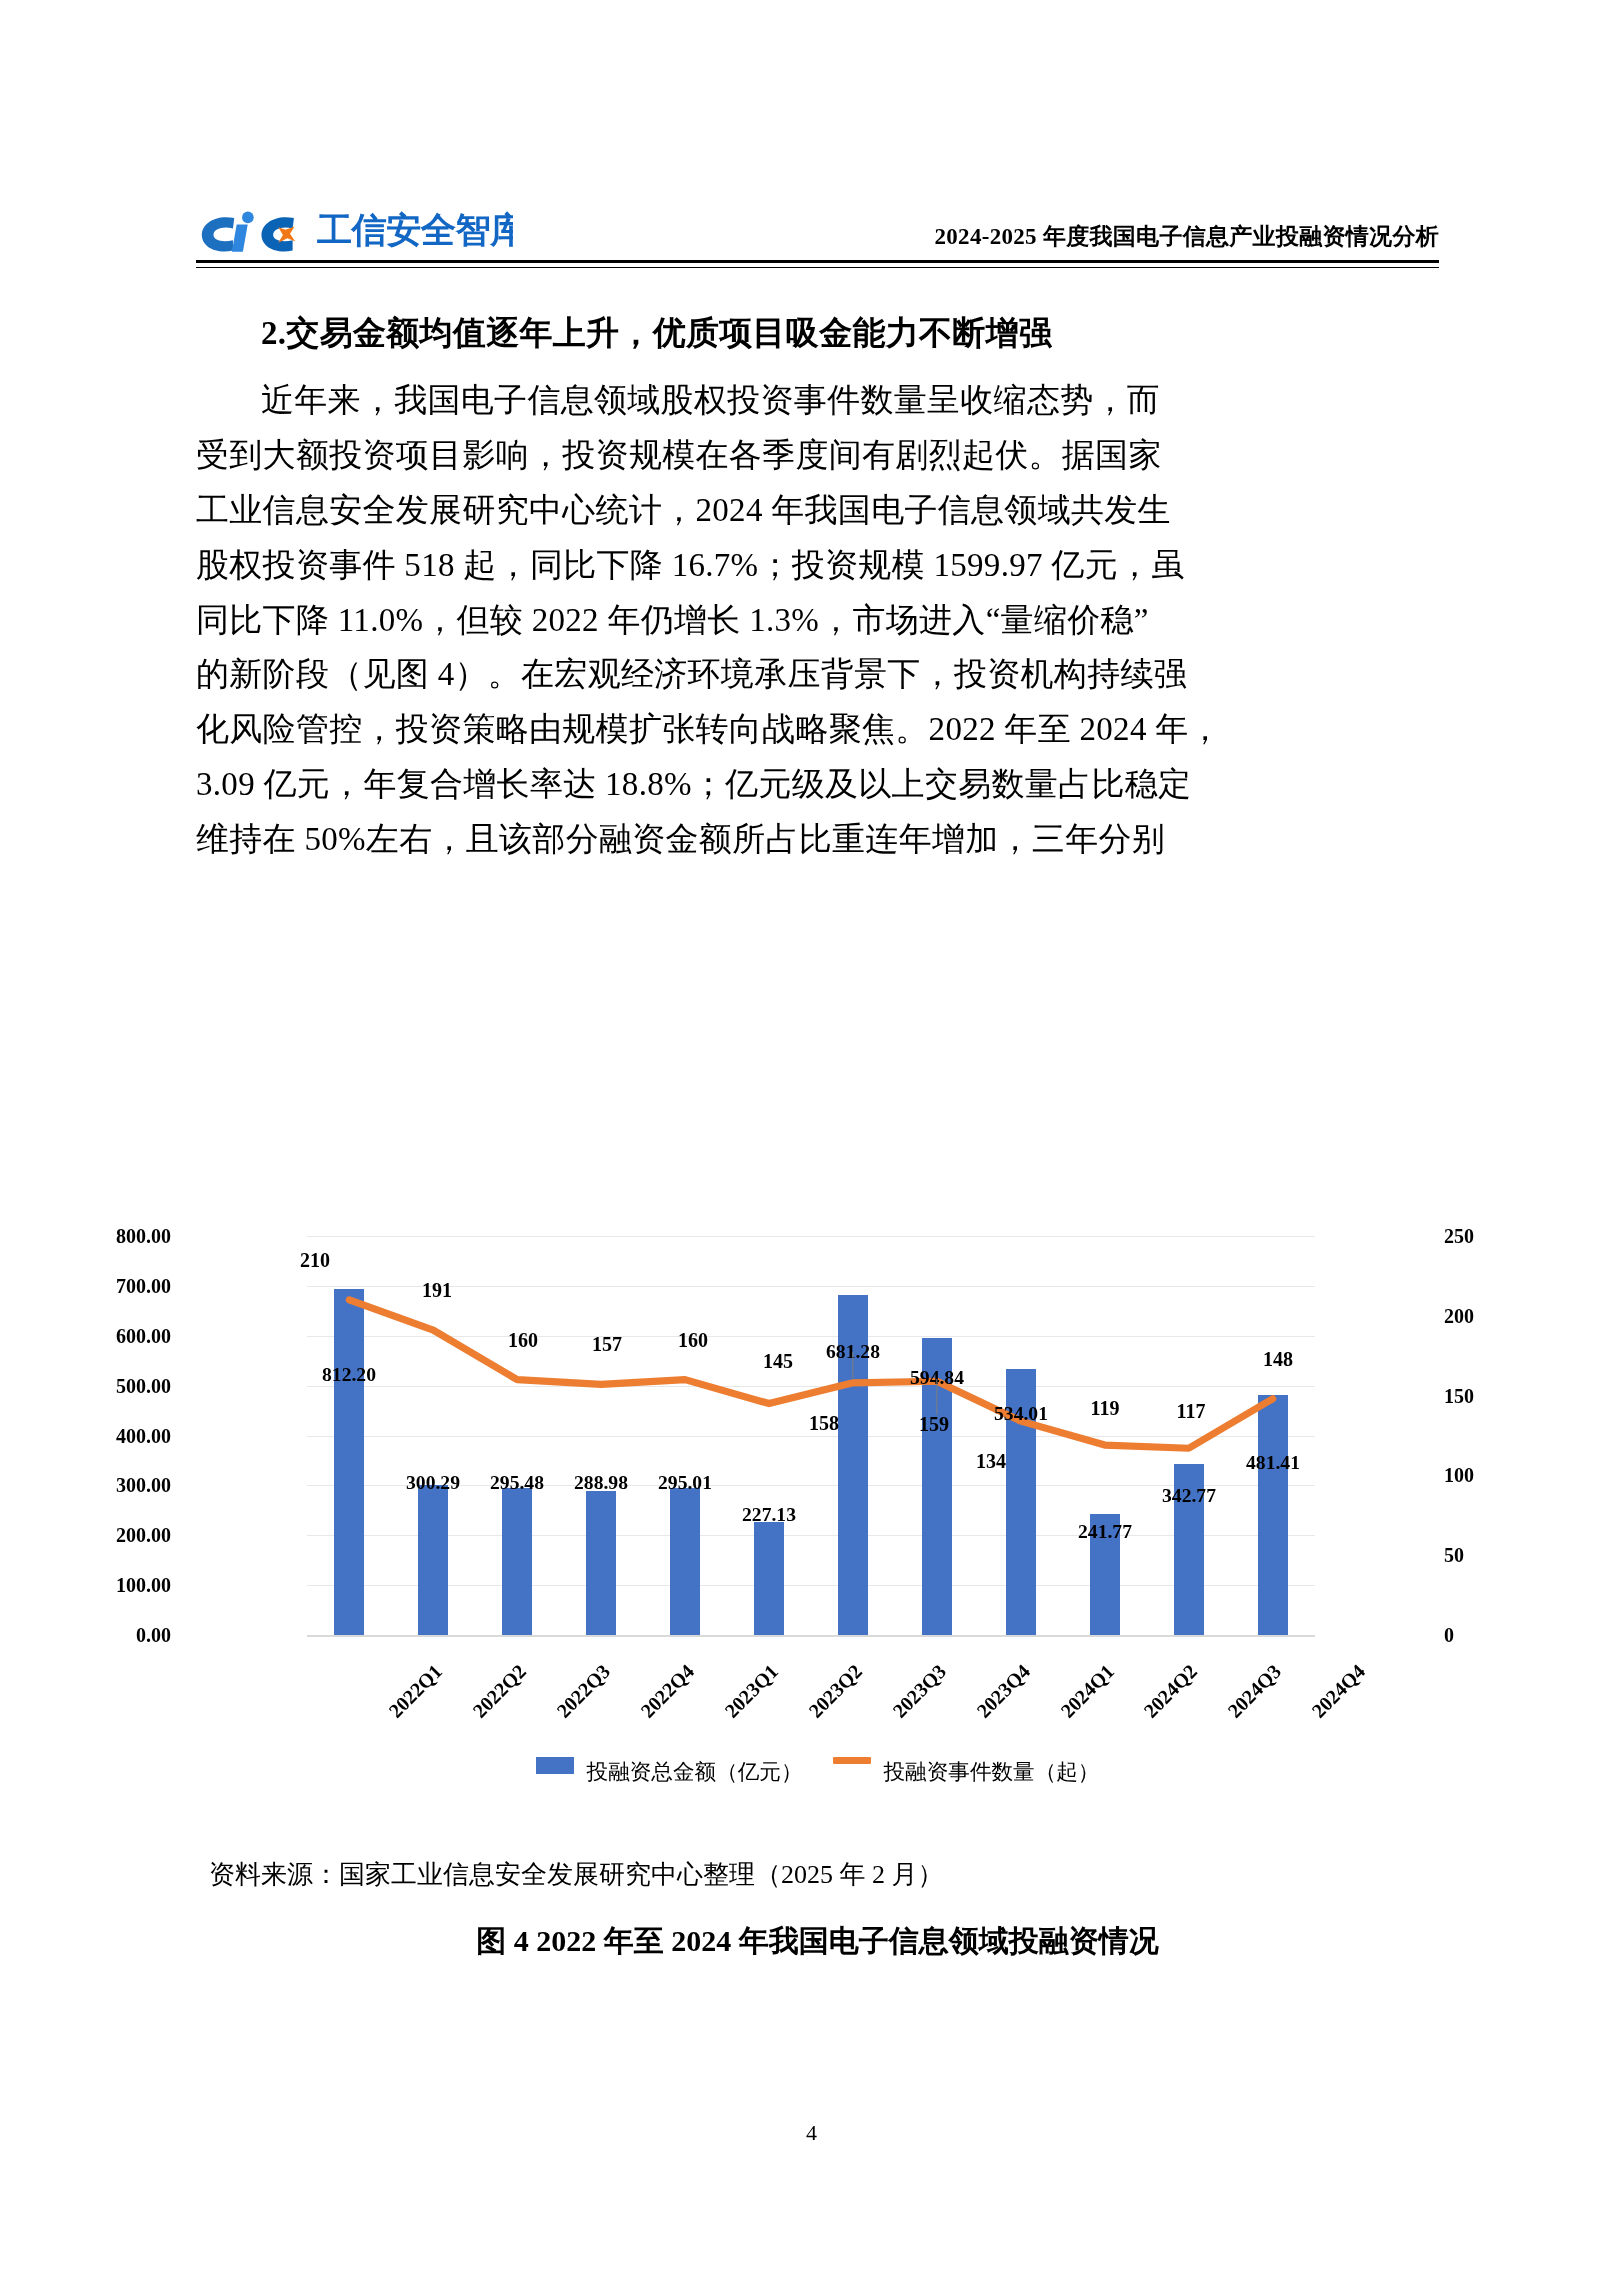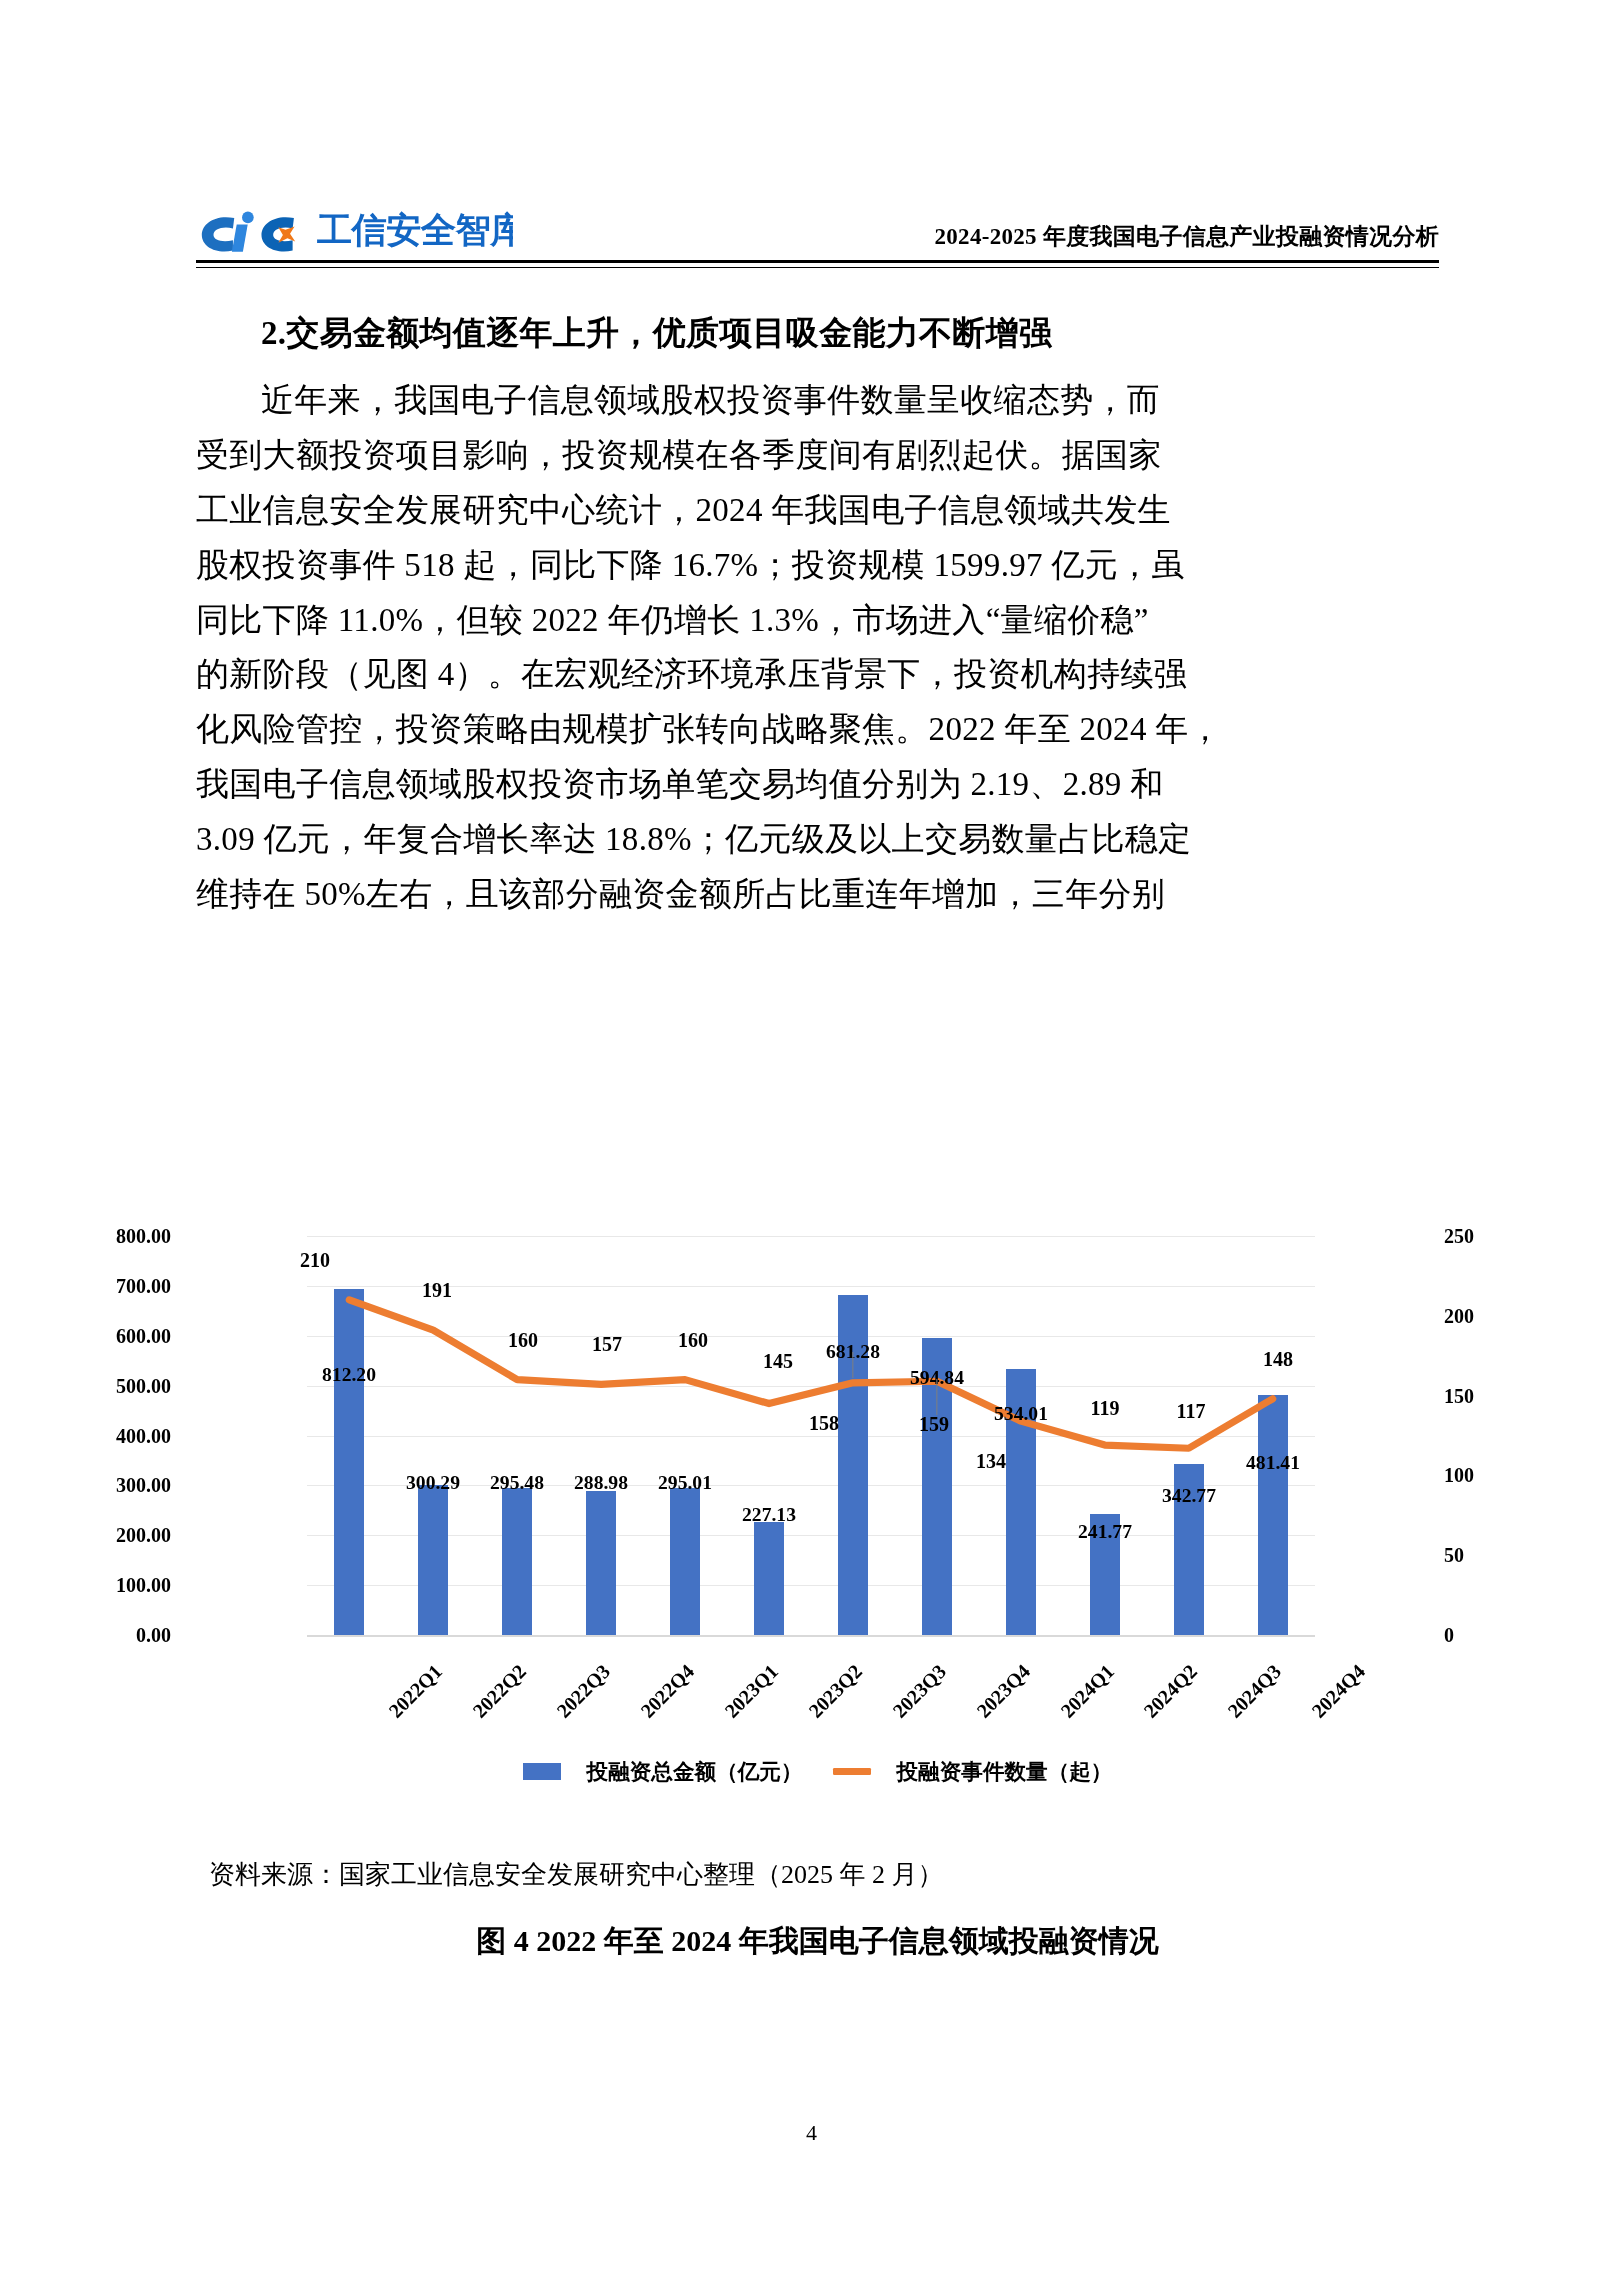--- a/index.html
+++ b/index.html
@@ -129,21 +129,21 @@
     font-size:20px; font-weight:700; color:#000;
     white-space:nowrap;
     transform:rotate(-45deg);
     transform-origin:right top;
   }
 
   .legend {
     position:absolute; left:0; top:537px; width:1243px;
     display:flex; justify-content:center; align-items:center; gap:30px;
   }
-  .legend-item { display:flex; align-items:center; gap:26px;font-weight:bold; }
+  .legend-item { display:flex; gap:13px; }
   .legend-swatch-bar { width:38px; height:17px; background:#4472C4; }
   .legend-swatch-line { width:38px; height:7.2px; background:#ED7D31; border-radius:1.3px; }
   .legend-text {
     font-family:"Liberation Sans", sans-serif;
     font-size:21.6px; color:#000; white-space:nowrap;
   }
 
   
   .source {
     position:absolute; left:209px; top:1857px;
@@ -190,21 +190,20 @@
 
   <div class="body-text">
     <p class="para heading">2.交易金额均值逐年上升，优质项目吸金能力不断增强</p>
     <p class="para indent">近年来，我国电子信息领域股权投资事件数量呈收缩态势，而</p>
     <p class="para">受到大额投资项目影响，投资规模在各季度间有剧烈起伏。据国家</p>
     <p class="para">工业信息安全发展研究中心统计，2024 年我国电子信息领域共发生</p>
     <p class="para">股权投资事件 518 起，同比下降 16.7%；投资规模 1599.97 亿元，虽</p>
     <p class="para">同比下降 11.0%，但较 2022 年仍增长 1.3%，市场进入“量缩价稳”</p>
     <p class="para">的新阶段（见图 4）。在宏观经济环境承压背景下，投资机构持续强</p>
     <p class="para">化风险管控，投资策略由规模扩张转向战略聚焦。2022 年至 2024 年，</p>
-    <p class="para">我国电子信息领域股权投资市场单笔交易均值分别为 2.19、2.89 和</p>
     <p class="para">3.09 亿元，年复合增长率达 18.8%；亿元级及以上交易数量占比稳定</p>
     <p class="para">维持在 50%左右，且该部分融资金额所占比重连年增加，三年分别</p>
   </div>
 
   <div class="chart-block">
     <div class="chart-inner">
       <div class="plot" id="plot">
         <div id="gridlines">
             <div class="gridline base" style="top: 399px;"></div>
             <div class="gridline" style="top: 349px;"></div>

